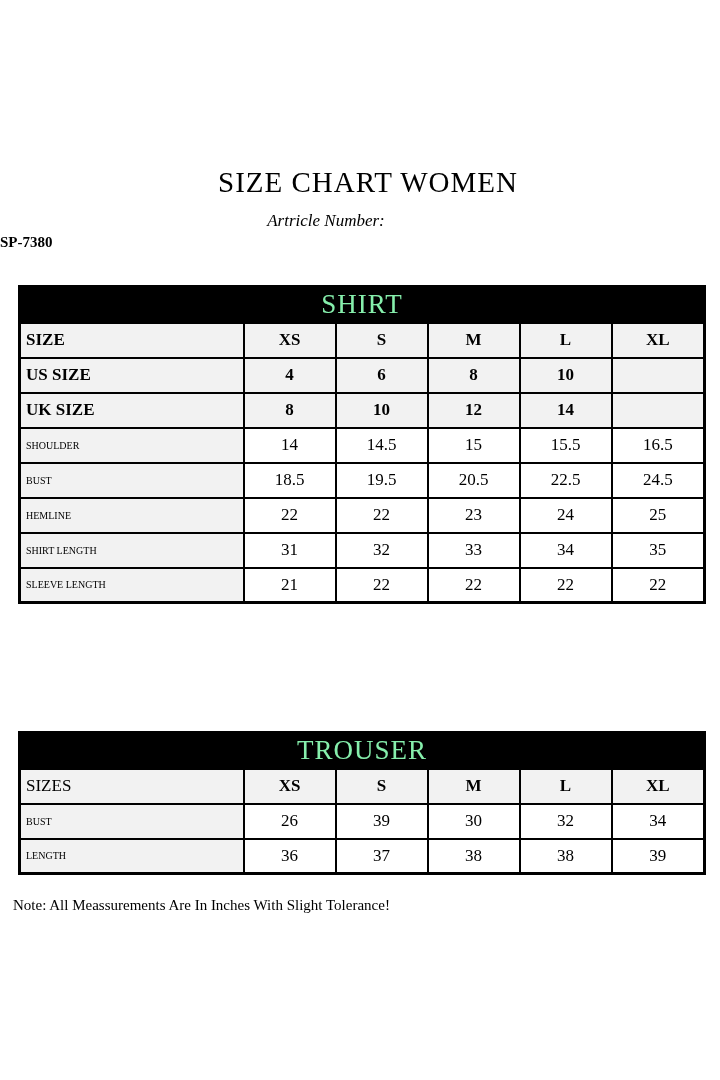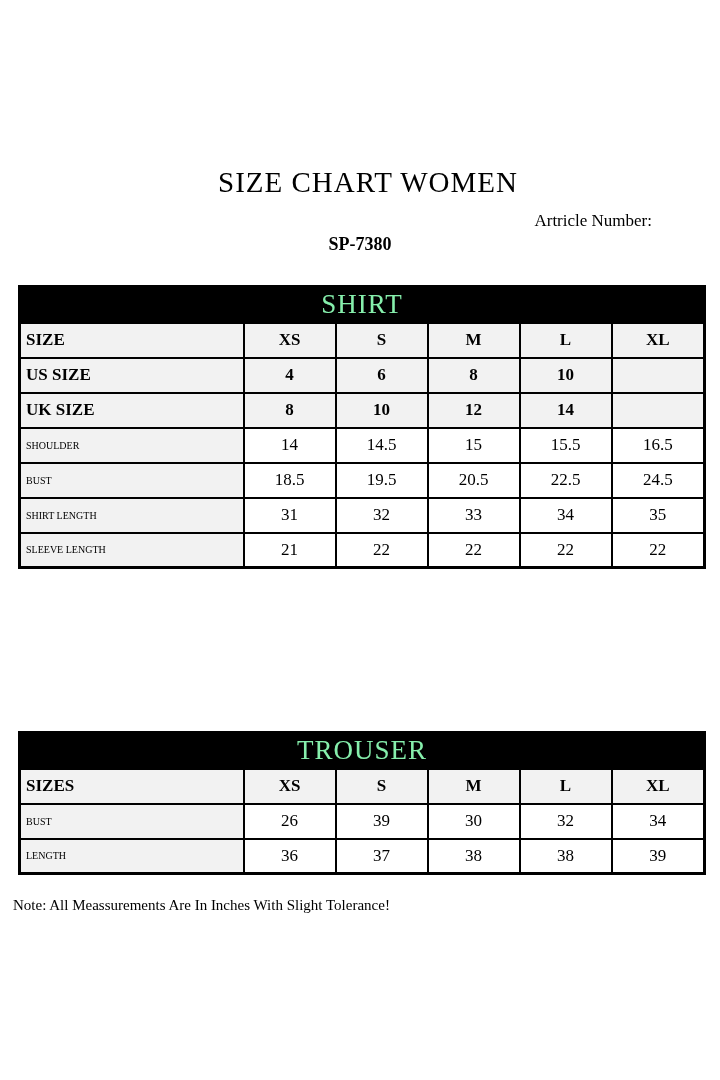--- a/index.html
+++ b/index.html
@@ -12,25 +12,25 @@
   }
   .page { position: relative; width: 720px; height: 1080px; overflow: hidden; }
 
   .title {
     position: absolute; top: 158px; left: 0; width: 720px;
     text-align: center; font-size: 29px; letter-spacing: 1px;
     font-weight: normal; margin: 8px;
   }
   .article-label {
     position: absolute; top: 211px; left: 0; width: 652px;
-    text-align: right; font-size: 17px;
+    text-align: center; font-size: 17px; font-style: italic;
   }
   .article-number {
     position: absolute; top: 234px; left: 0; width: 720px;
-    text-align: center; font-size: 18px; font-weight: bold;
+    font-size: 15px; font-weight: bold;
   }
 
   table.size-chart {
     position: absolute; left: 18px; width: 685px;
     border-collapse: collapse; table-layout: fixed;
     border: 3px solid #000000;
   }
   #shirt-table { top: 285px; }
   #trouser-table { top: 731px; }
 
@@ -44,21 +44,21 @@
     white-space: nowrap;
   }
   tr.band td {
     background: #000000; color: #86efac;
     font-size: 27px; height: 36px;
     letter-spacing: 1px;
     border: 2px solid #000000;
   }
   tr.size-row td { background: #f2f2f2; font-weight: bold; }
   tr.size-row td.lbl { text-align: left; padding-left: 5px; }
-  tr.size-row td.lbl.reg { font-weight: bold; margin-left: 36px; }
+  tr.size-row td.lbl.reg { font-weight: normal; margin-left: 36px; }
   tr.measure-row td { background: #ffffff; font-weight: normal; }
   tr.measure-row td.lbl {
     background: #f2f2f2; text-align: left; padding-left: 5px;
     font-size: 10px;
   }
 
   .note {
     position: absolute; top: 897px; left: 13px;
     font-size: 15px;
   }
@@ -119,20 +119,28 @@
       </tr>
       <tr class="measure-row">
         <td class="lbl">BUST</td>
         <td>18.5</td>
         <td>19.5</td>
         <td>20.5</td>
         <td>22.5</td>
         <td>24.5</td>
       </tr>
       <tr class="measure-row">
+        <td class="lbl">HEMLINE</td>
+        <td>22</td>
+        <td>22</td>
+        <td>23</td>
+        <td>24</td>
+        <td>25</td>
+      </tr>
+      <tr class="measure-row">
         <td class="lbl">SHIRT LENGTH</td>
         <td>31</td>
         <td>32</td>
         <td>33</td>
         <td>34</td>
         <td>35</td>
       </tr>
       <tr class="measure-row">
         <td class="lbl">SLEEVE LENGTH</td>
         <td>21</td>

